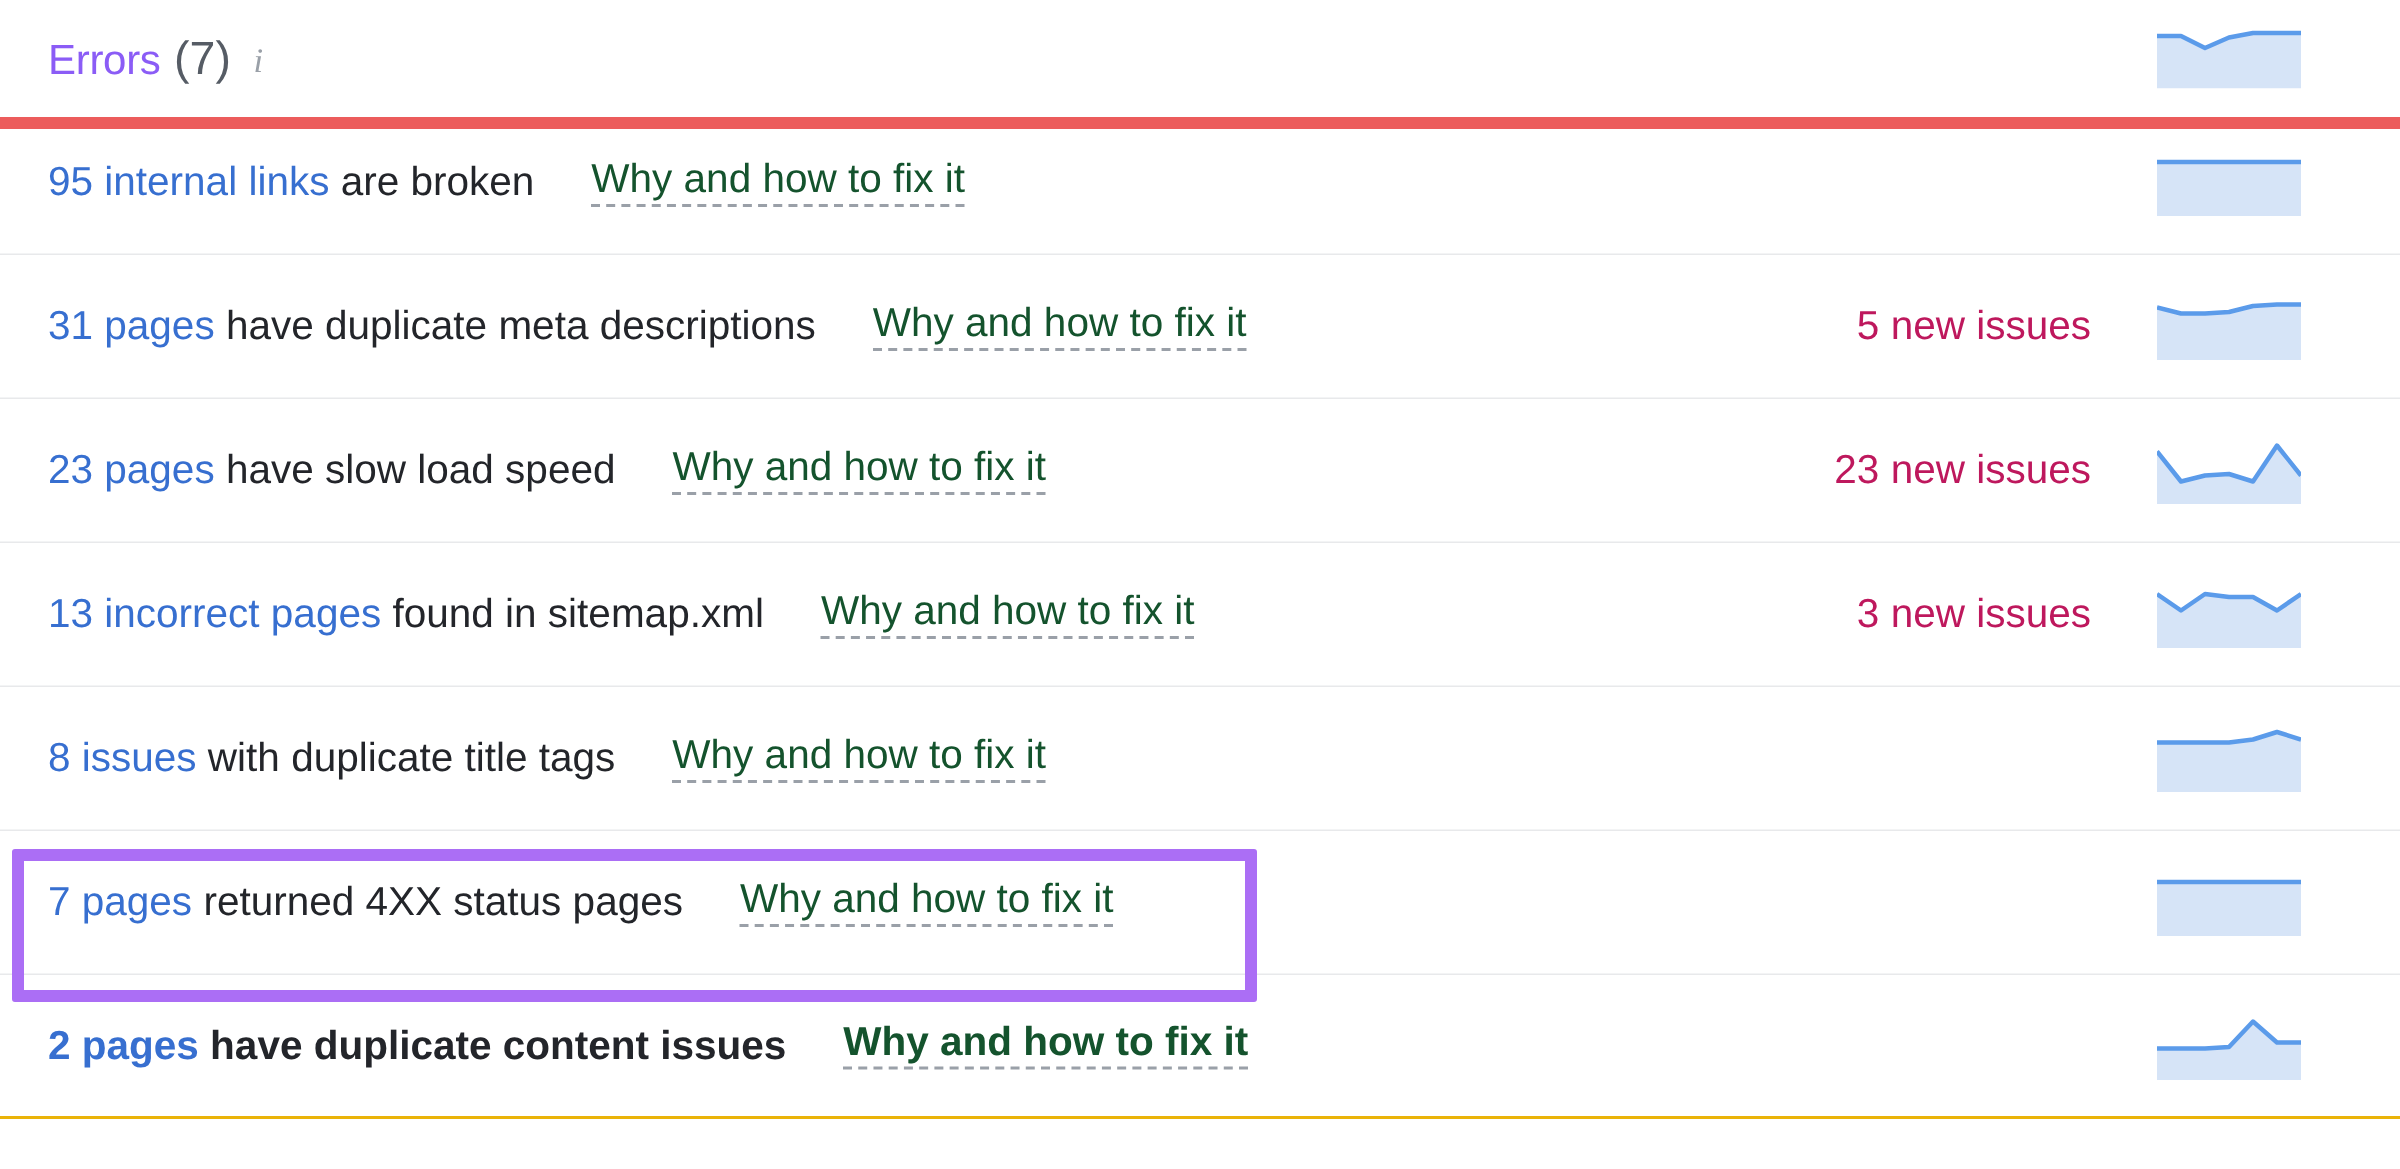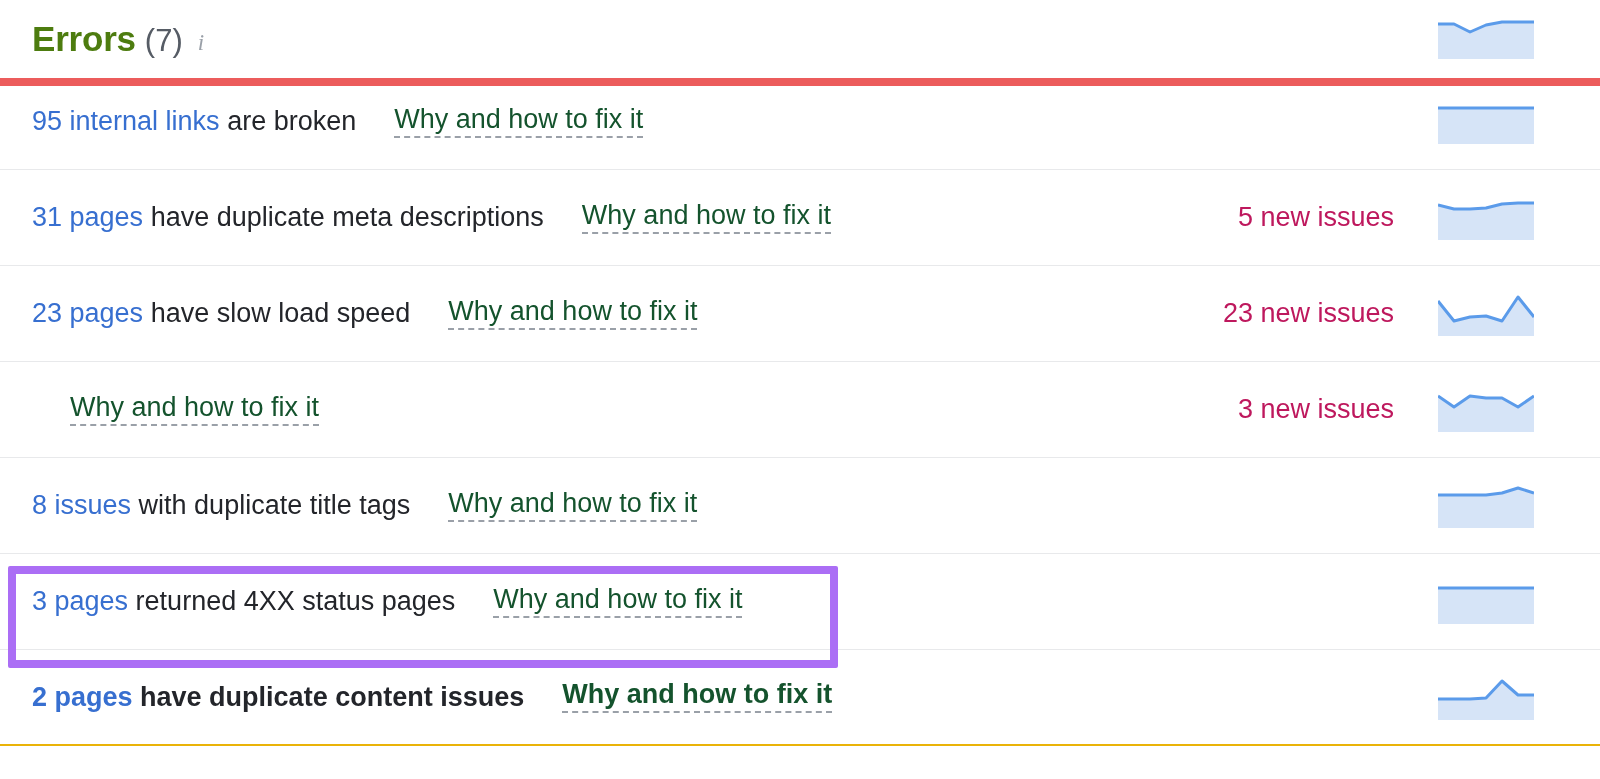--- a/index.html
+++ b/index.html
@@ -24,23 +24,23 @@
     display: flex;
     align-items: center;
     padding: 0 0 0 32px;
   }
   .header-title-wrap {
     display: flex;
     align-items: baseline;
     gap: 9px;
   }
   .header-title {
-    font-size: 35px;
-    font-weight: bold;
-    color: #4d7c0f;
+    font-size: 28px;
+    font-weight: normal;
+    color: #8b5cf6;
     letter-spacing: -0.2px;
   }
   .header-count {
     font-size: 31px;
     font-weight: normal;
     color: #565c65;
   }
   .info-icon {
     font-family: "Liberation Serif", serif;
     font-style: italic;
@@ -204,20 +204,23 @@
       <span class="new-issues">23 new issues</span>
       <div class="spark-cell">
         <svg class="sparkline" width="96" height="45" viewBox="0 0 96 45">
           <polygon fill="#d6e4f7" points="0,10 16,30 32,26 48,25 64,30 80,6 96,26 96,45 0,45"></polygon>
           <polyline fill="none" stroke="#5b9bea" stroke-width="3" stroke-linejoin="round" points="0,10 16,30 32,26 48,25 64,30 80,6 96,26"></polyline>
         </svg>
       </div>
     </div>
 
     <div class="issue-row">
+      <div class="issue-text">
+        <span class="issue-link">13 incorrect pages</span><span>&nbsp;</span><span class="issue-rest">found in sitemap.xml</span>
+      </div>
       <span class="fix-link">Why and how to fix it</span>
       <div class="row-spacer"></div>
       <span class="new-issues">3 new issues</span>
       <div class="spark-cell">
         <svg class="sparkline" width="96" height="45" viewBox="0 0 96 45">
           <polygon fill="#d6e4f7" points="0,9 16,20 32,9 48,11 64,11 80,20 96,9 96,45 0,45"></polygon>
           <polyline fill="none" stroke="#5b9bea" stroke-width="3" stroke-linejoin="round" points="0,9 16,20 32,9 48,11 64,11 80,20 96,9"></polyline>
         </svg>
       </div>
     </div>
@@ -232,21 +235,21 @@
       <div class="spark-cell">
         <svg class="sparkline" width="96" height="45" viewBox="0 0 96 45">
           <polygon fill="#d6e4f7" points="0,12 16,12 32,12 48,12 64,10 80,5 96,10 96,45 0,45"></polygon>
           <polyline fill="none" stroke="#5b9bea" stroke-width="3" stroke-linejoin="round" points="0,12 16,12 32,12 48,12 64,10 80,5 96,10"></polyline>
         </svg>
       </div>
     </div>
 
     <div class="issue-row">
       <div class="issue-text">
-        <span class="issue-link">3 pages</span><span>&nbsp;</span><span class="issue-rest">returned 4XX status pages</span>
+        <span class="issue-link">7 pages</span><span>&nbsp;</span><span class="issue-rest">returned 4XX status pages</span>
       </div>
       <span class="fix-link">Why and how to fix it</span>
       <div class="row-spacer"></div>
       <span class="new-issues empty"></span>
       <div class="spark-cell">
         <svg class="sparkline" width="96" height="45" viewBox="0 0 96 45">
           <polygon fill="#d6e4f7" points="0,9 16,9 32,9 48,9 64,9 80,9 96,9 96,45 0,45"></polygon>
           <polyline fill="none" stroke="#5b9bea" stroke-width="3" stroke-linejoin="round" points="0,9 16,9 32,9 48,9 64,9 80,9 96,9"></polyline>
         </svg>
       </div>

